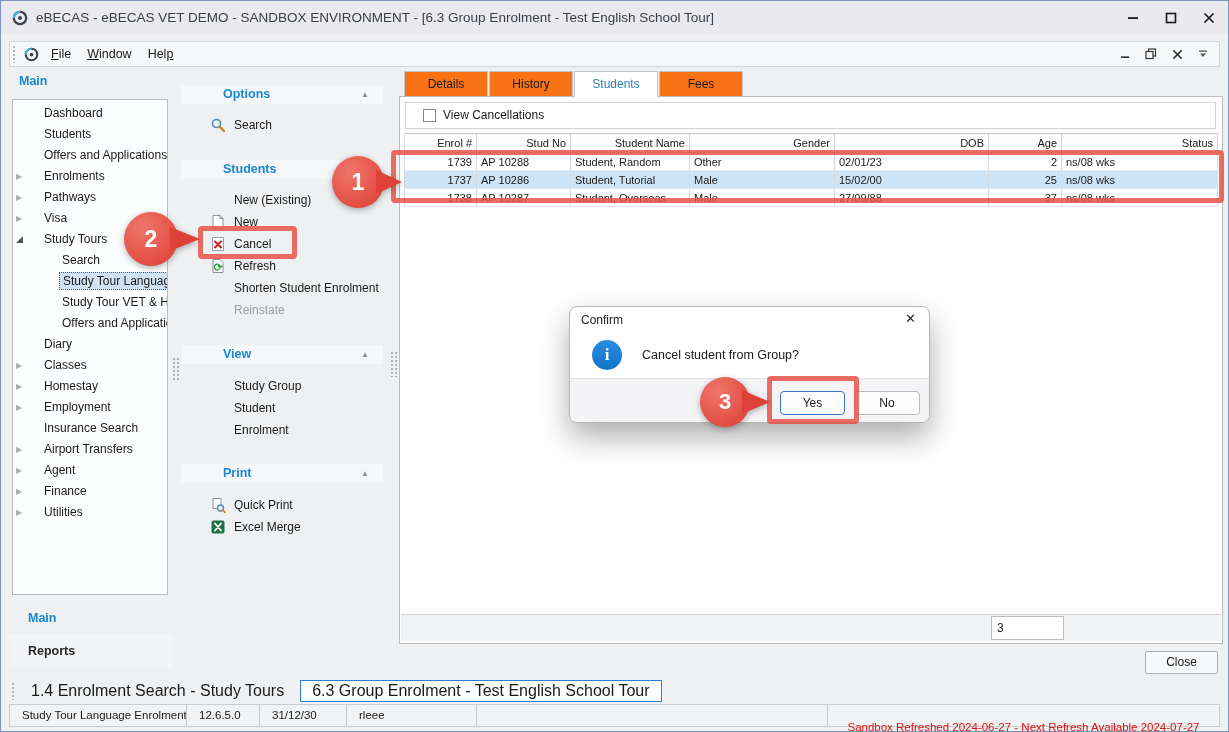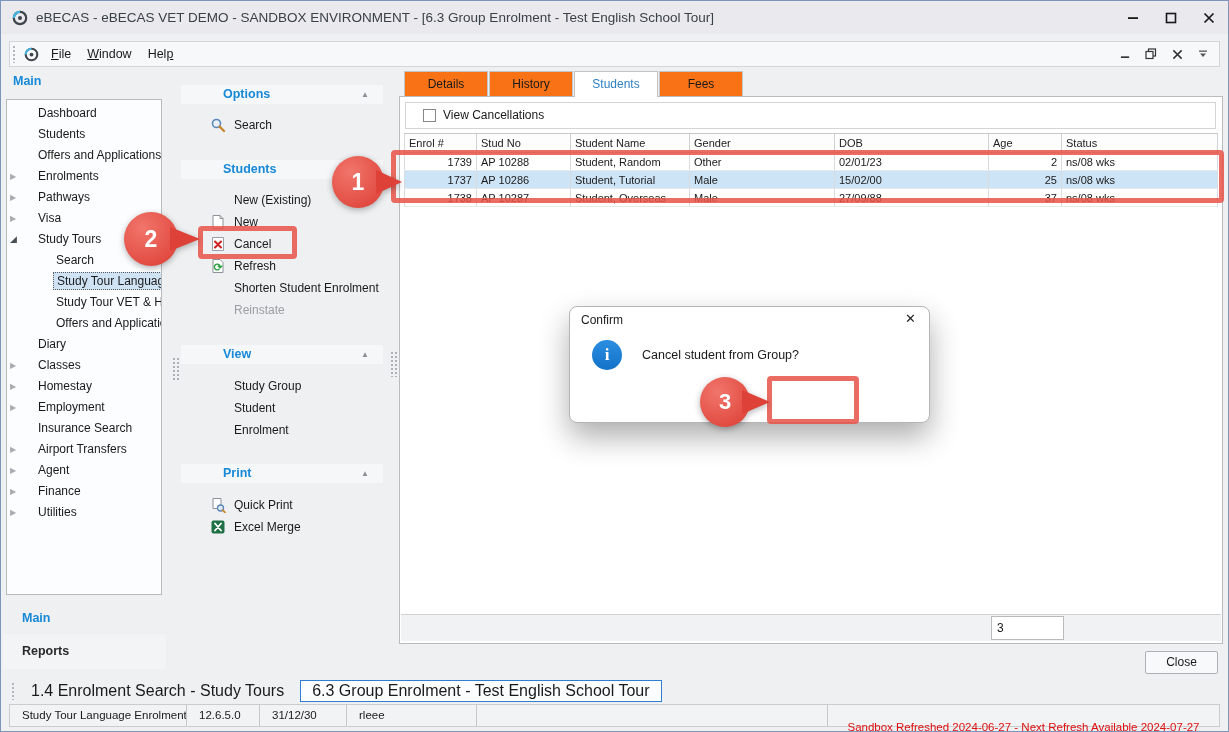--- a/index.html
+++ b/index.html
@@ -23,21 +23,21 @@
   .grip-v { width:5px; height:18px; margin:0 3px 0 2px;
             background-image:radial-gradient(#b3b6ba 1px, transparent 1.2px);
             background-size:4px 4px; }
   .menubar .app-logo { width:15px; height:15px; margin:0 4px; }
   .menu-item { padding:0 8px; font-size:12.5px; line-height:24px; }
   .mdi-controls { margin-left:auto; display:flex; align-items:center; gap:10px; padding-right:8px; }
   .mdi-btn { display:flex; align-items:center; justify-content:center; width:16px; height:16px;
              font-size:12px; color:#333; }
 
   
-  .nav { position:absolute; left:2px; top:66px; width:163px; bottom:56px; }
+  .nav { position:absolute; left:8px; top:66px; width:163px; bottom:56px; }
   .nav-header { position:absolute; left:10px; top:7px; font-size:12.5px; font-weight:bold; color:#1789d6; }
   .tree { position:absolute; left:3px; top:32px; width:156px; height:496px; background:#fcfdfe;
           border:1px solid #b9bbbd; overflow:hidden; padding-top:3px; }
   .tree-item { position:relative; height:21px; line-height:21px; font-size:12px; padding-left:28px;
                white-space:nowrap; }
   .tree-item.lvl2 { padding-left:46px; }
   .expander { position:absolute; left:3px; top:0; width:10px; font-size:8px; color:#a9adb2; line-height:21px; }
   .expander.expanded { color:#4a4f54; font-size:9px; }
   .tree-label { padding:1px 3px; }
   .tree-label.selected { background:#cfe3f5; border:1px dotted #5a5b5c; }
@@ -73,21 +73,21 @@
                border:1px solid #b9bbbd; z-index:1; }
   .groupbox { position:absolute; left:5px; right:6px; top:5px; height:27px; border:1px solid #d2d4d6; }
   .checkbox { position:absolute; left:17px; top:6px; width:13px; height:13px; background:#fff;
               border:1px solid #878787; }
   .chk-label { position:absolute; left:37px; top:5px; font-size:12px; }
 
   .grid { position:absolute; left:4px; top:36px; font-size:11px; }
   .g-row { display:flex; height:18px; }
   .g-row.header { height:20px; background:#fdfdfd; border-top:1px solid #c6c8ca; border-bottom:1px solid #c6c8ca; }
   .g-cell { border-right:1px solid #d9dcdf; padding:0 4px; line-height:18px; overflow:hidden; white-space:nowrap; }
-  .g-row.header .g-cell { line-height:19px; color:#222; border-right:1px solid #cfd2d5; }
+  .g-row.header .g-cell { line-height:19px; color:#222; border-right:1px solid #cfd2d5;text-align:right; }
   .g-cell:first-child { border-left:1px solid #d9dcdf; }
   .g-row.body { border-bottom:1px solid #e7eaec; }
   .g-row.body.sel { background:#cde4f7; }
   .g-cell.num { text-align:right; }
 
   .main-footer { position:absolute; left:1px; right:1px; bottom:2px; height:27px; background:#f1f2f4;
                  border-top:1px solid #cfd1d3; }
   .count-box { position:absolute; left:590px; top:1px; width:73px; height:24px; background:#fff;
                border:1px solid #b9bbbd; font-size:12px; line-height:22px; padding-left:5px; }
 
@@ -383,20 +383,24 @@
       <div class="s-cell" style="width: 130px;">rleee</div>
       <div class="s-spacer"></div>
       <div class="s-alert">Sandbox Refreshed 2024-06-27 - Next Refresh Available 2024-07-27</div>
     </div>
 
   <div class="dialog">
     <div class="dlg-title">Confirm</div>
     <span class="dlg-close">✕</span>
     <div class="dlg-icon">i</div>
     <div class="dlg-msg">Cancel student from Group?</div>
+    <div class="dlg-footer">
+      <div class="dlg-btn yes">Yes</div>
+      <div class="dlg-btn no">No</div>
+    </div>
   </div>
 
   <div class="ann-rect r1"></div>
   <div class="ann-rect r2"></div>
   <div class="ann-rect r3"></div>
   <div class="balloon b1">
     <div class="tail"></div>
       <div class="circle">1</div>
   </div>
   <div class="balloon b2">

